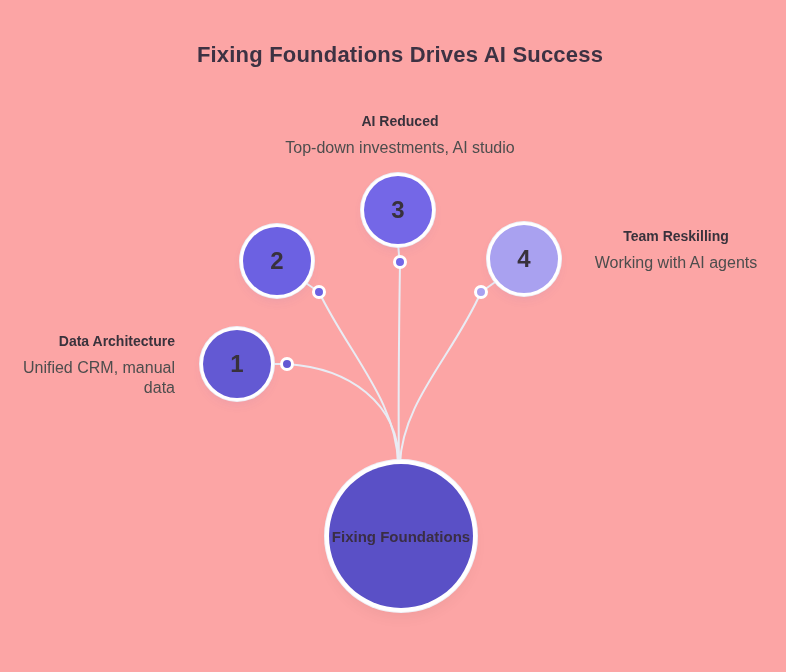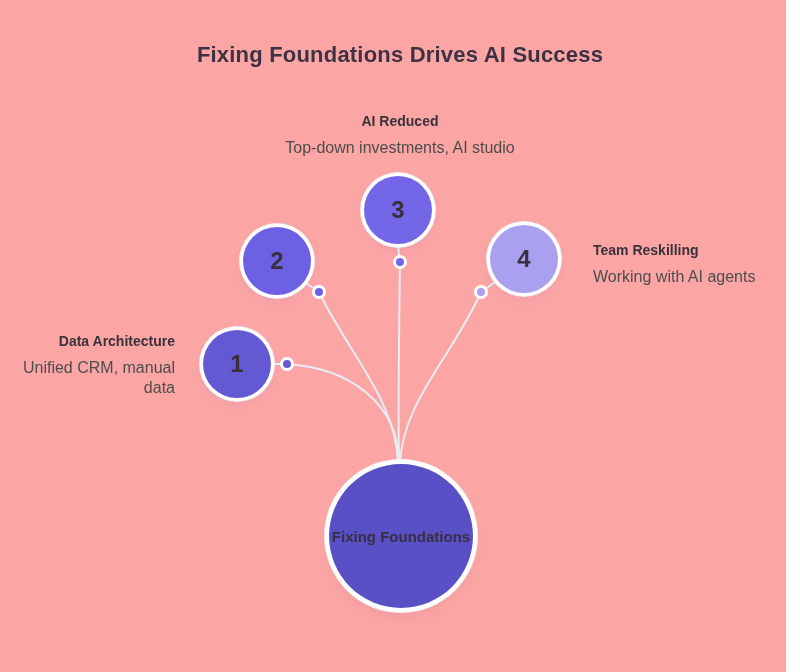--- a/index.html
+++ b/index.html
@@ -27,21 +27,21 @@
     background:#5a50c6;display:flex;align-items:center;justify-content:center;
     box-shadow:0 0 0 4px #ffffff,0 0 0 5px #f0f1f8,0 8px 16px rgba(0,0,0,.06);
   }
   .center-circle span{font-size:15px;font-weight:bold;color:#3a2e44;text-align:right;}
   .label{position:absolute;}
   .label h2{font-size:14px;font-weight:bold;color:#39323c;margin:0 0 9px 0;line-height:15px;}
   .label p{font-size:16px;color:#4d4d4d;margin:0;line-height:20px;}
   .label-1{left:15px;top:334px;width:160px;text-align:right;}
   .label-2{left:45px;top:230px;width:180px;text-align:right;}
   .label-3{left:230px;top:114px;width:340px;text-align:center;}
-  .label-4{left:576px;top:243px;width:200px;text-align:left;margin-left:17px;}
+  .label-4{left:576px;top:229px;width:200px;text-align:center;}
 </style>
 </head>
 <body>
 
 <div class="stage">
 
   <h1 class="title">Fixing Foundations Drives AI Success</h1>
 
   <svg class="connectors" viewBox="0 0 800 672" xmlns="http://www.w3.org/2000/svg">
     <g stroke="#e9ecf4" stroke-width="2" fill="none" stroke-linecap="round">

